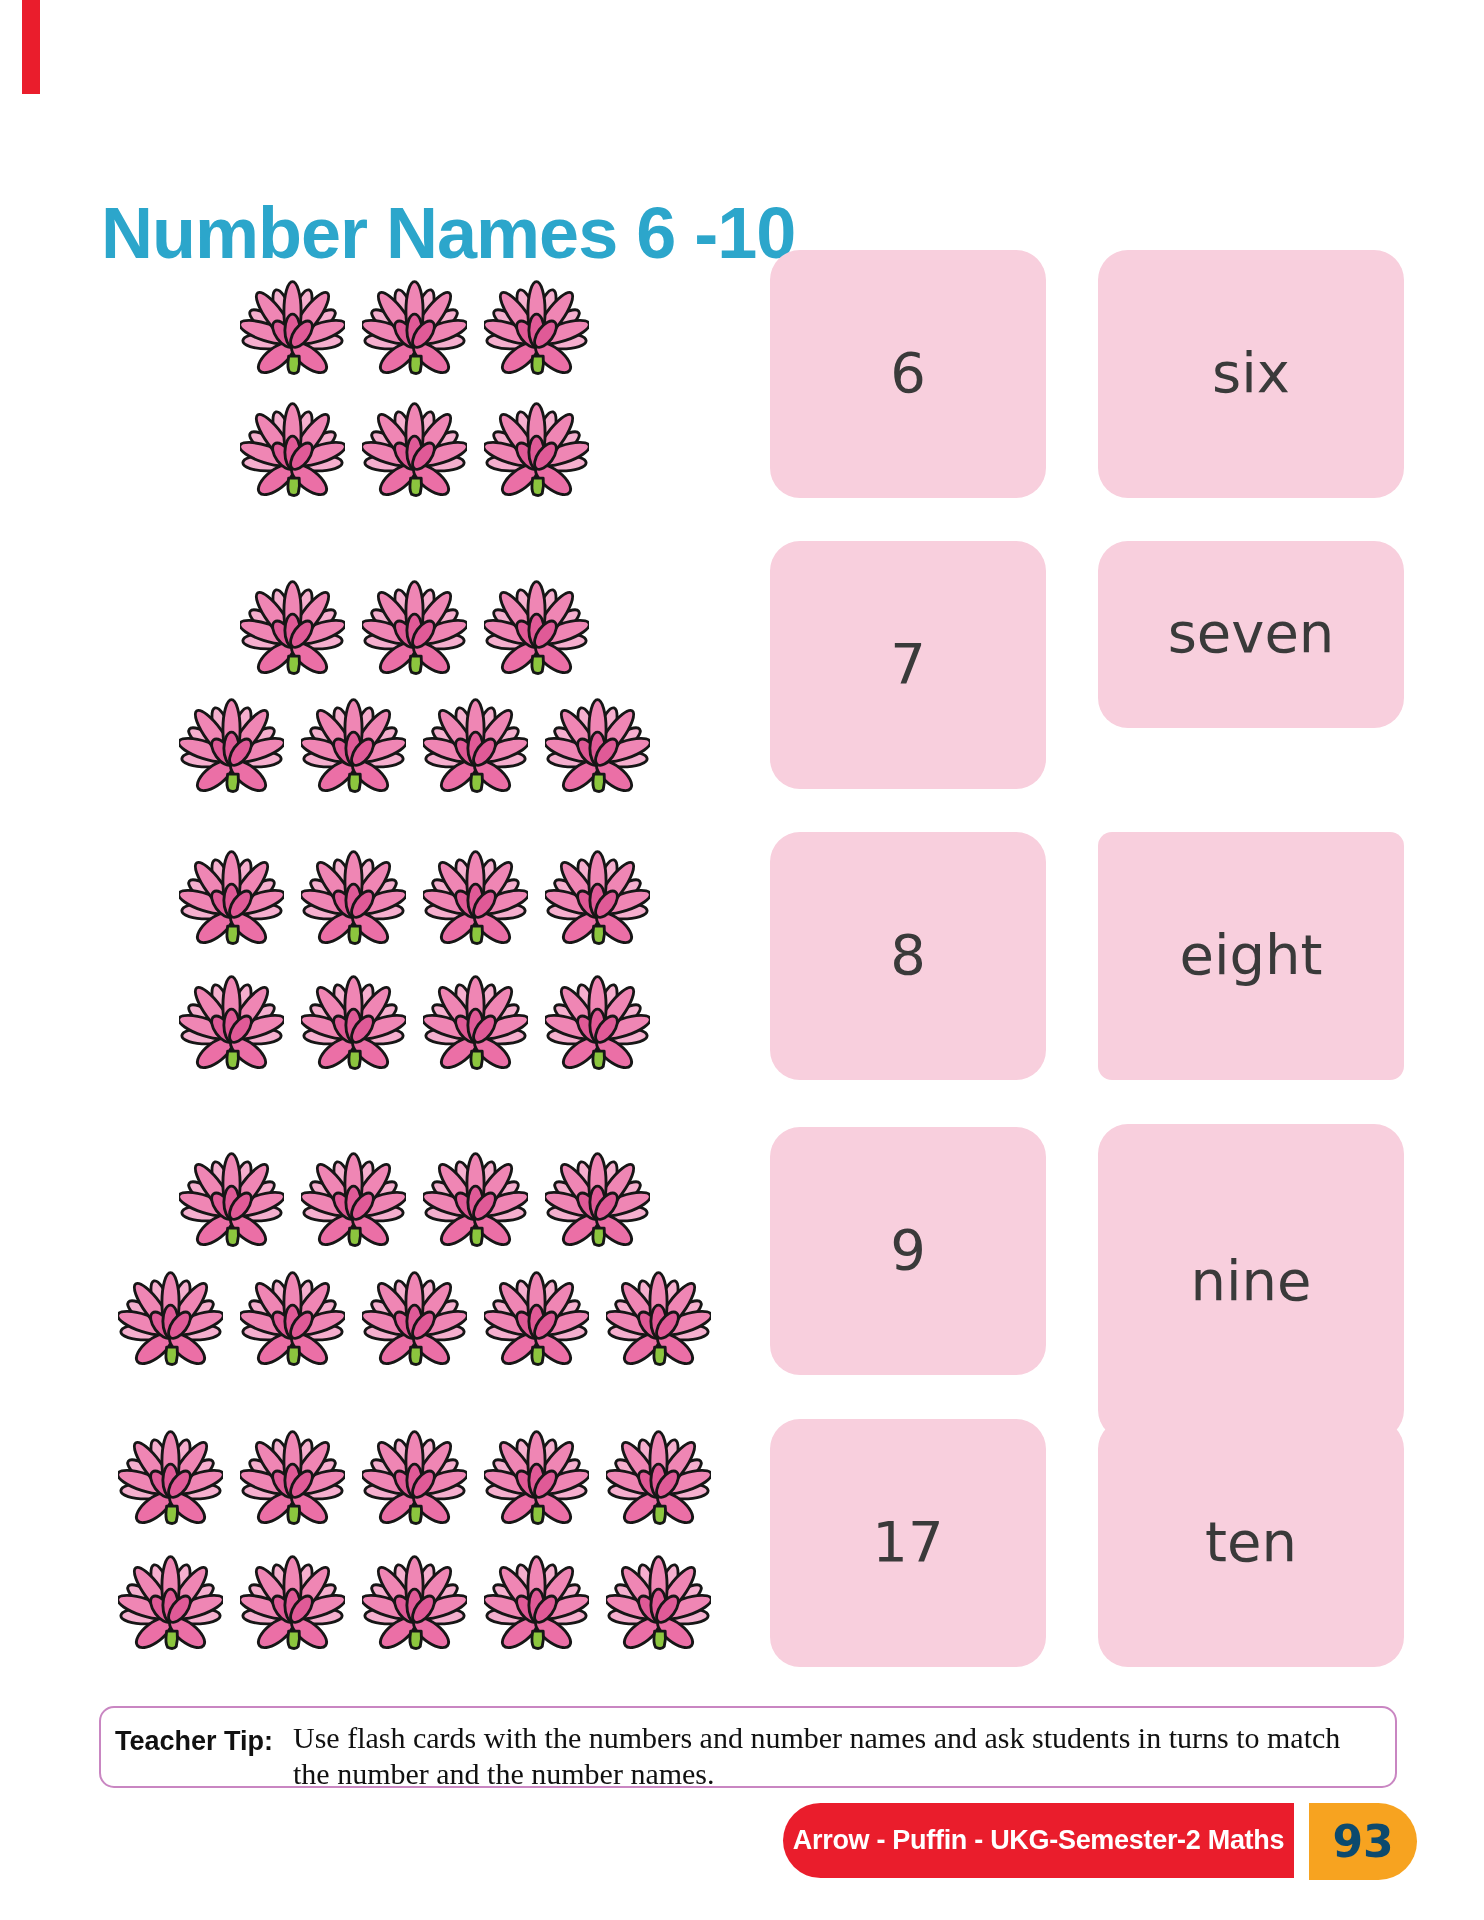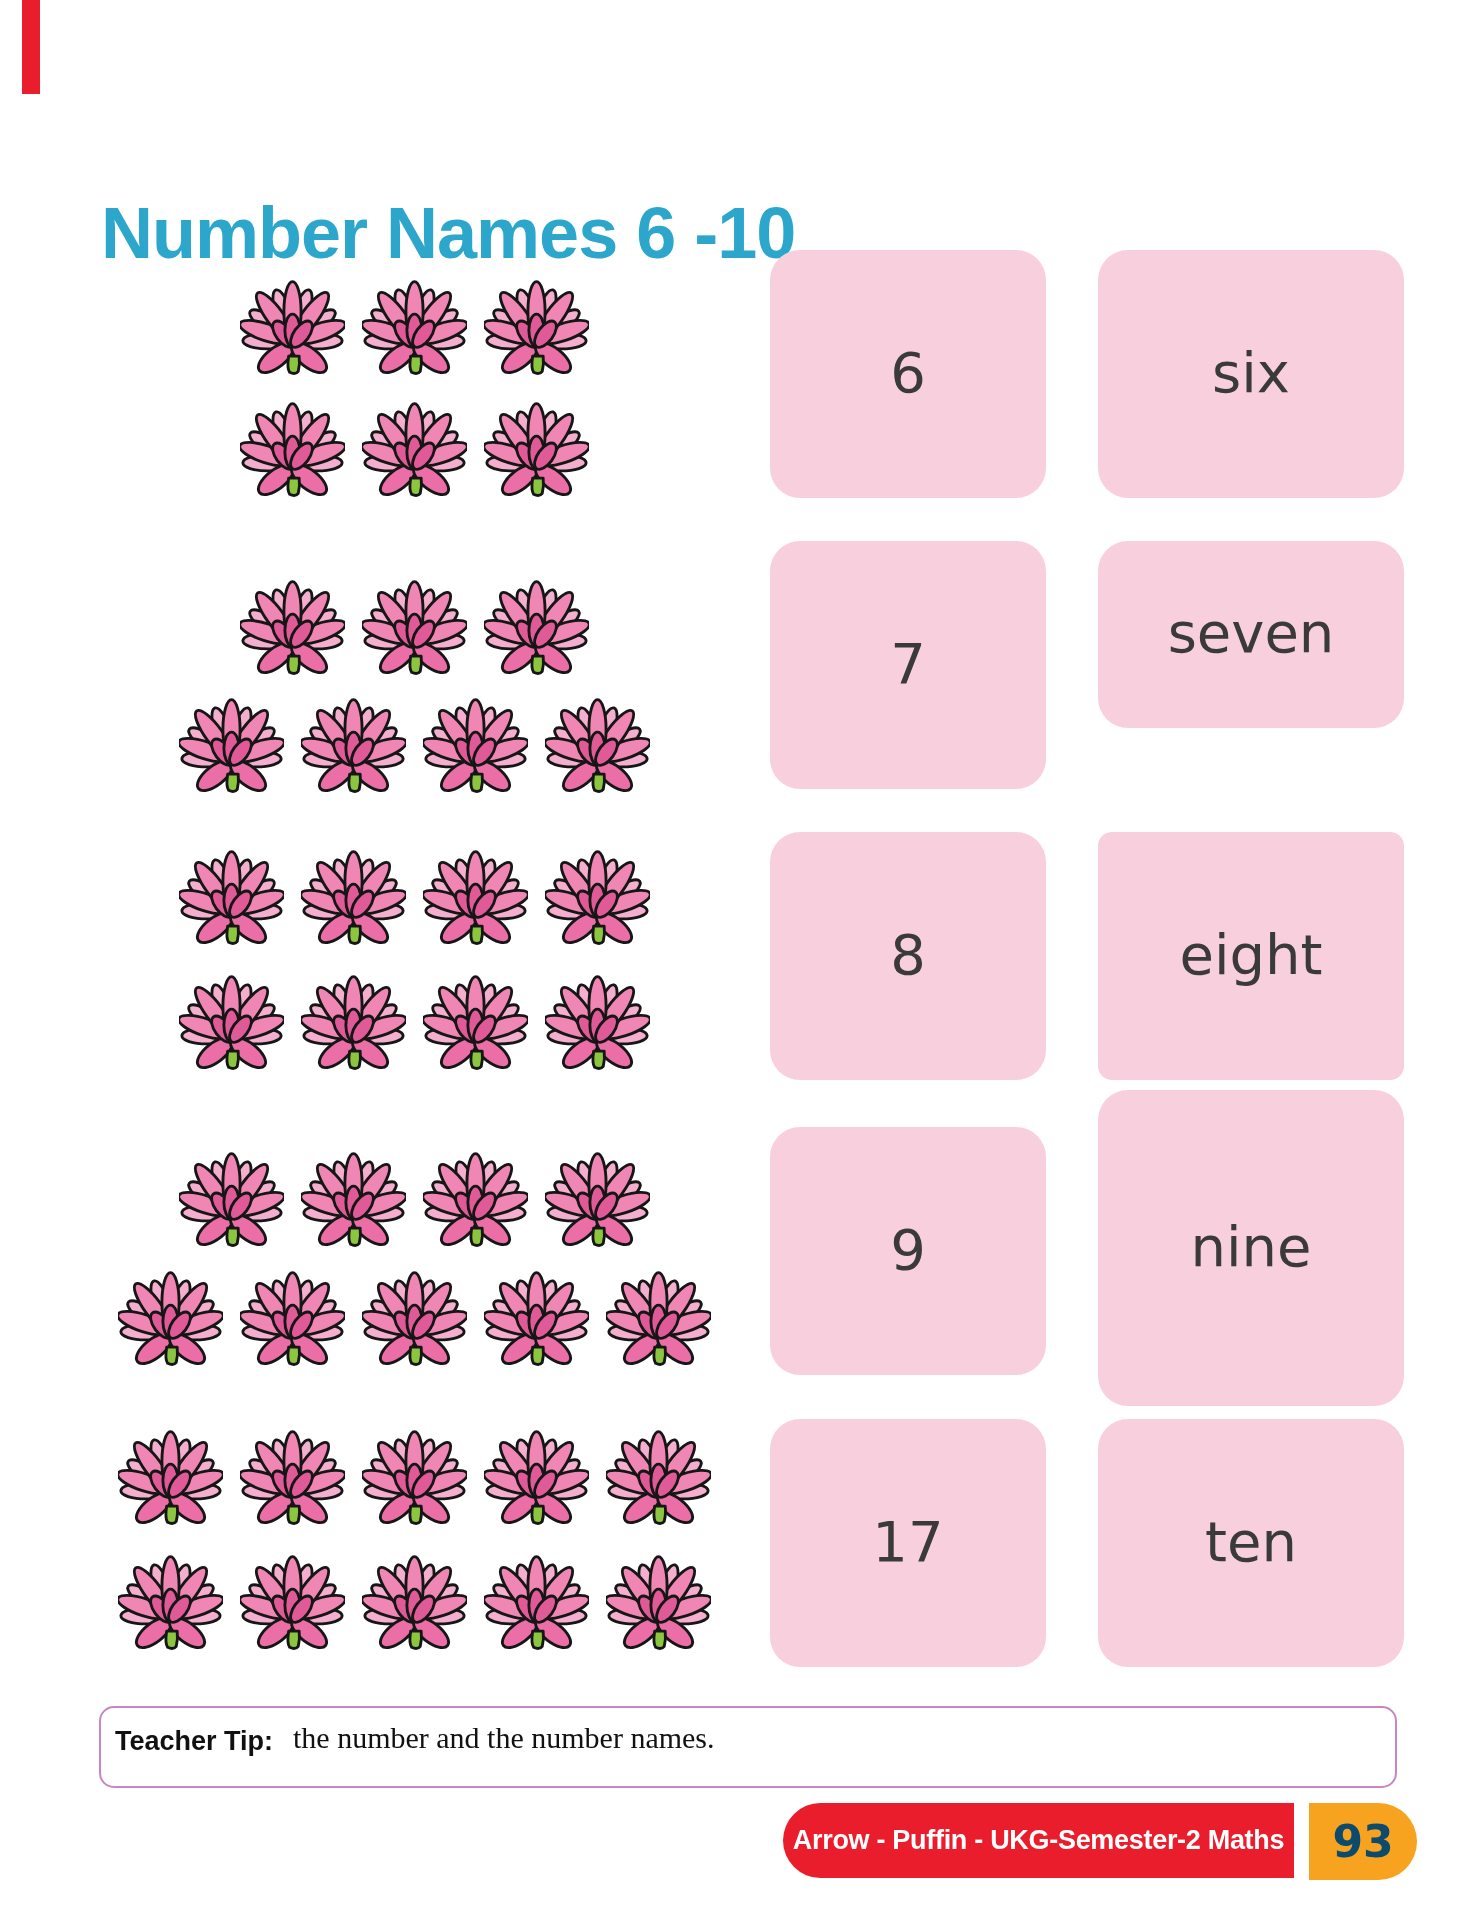--- a/index.html
+++ b/index.html
@@ -705,21 +705,21 @@
    <ellipse cx="0" cy="-16" rx="8" ry="16" transform="translate(55,74) rotate(-36)"></ellipse>
    <ellipse cx="0" cy="-17" rx="8" ry="17" transform="translate(55,74) rotate(0)"></ellipse>
    <ellipse cx="0" cy="-16" rx="8" ry="16" transform="translate(55,74) rotate(36)"></ellipse>
   </g>
  </g>
 </svg>
       </div>
       <div class="card num-card" style="top: 1127px; height: 248px;">
         <span>9</span>
       </div>
-      <div class="card name-card" style="top: 1090px; height: 316px;">
+      <div class="card name-card" style="top: 1124px; height: 316px;">
         <span>nine</span>
       </div>
       <div class="flower" style="left: 169.5px; top: 1147px;">
 <svg viewBox="0 0 110 106" xmlns="http://www.w3.org/2000/svg">
  <g stroke="#161616" stroke-width="3" stroke-linejoin="round" stroke-linecap="round">
   <g fill="#F5AFCE">
    <ellipse cx="0" cy="-26" rx="8.5" ry="26" transform="translate(55,68) rotate(-90)"></ellipse>
    <ellipse cx="0" cy="-26" rx="8.5" ry="26" transform="translate(55,68) rotate(90)"></ellipse>
    <ellipse cx="0" cy="-27" rx="8.5" ry="27" transform="translate(55,68) rotate(-55)"></ellipse>
    <ellipse cx="0" cy="-27" rx="8.5" ry="27" transform="translate(55,68) rotate(55)"></ellipse>
@@ -1308,20 +1308,21 @@
    <ellipse cx="0" cy="-16" rx="8" ry="16" transform="translate(55,74) rotate(36)"></ellipse>
   </g>
  </g>
 </svg>
       </div>
     </div>
 
   <div class="tip-box">
     <span class="tip-label">Teacher Tip:</span>
     <div class="tip-body">
+      <div>Use flash cards with the numbers and number names and ask students in turns to match</div>
       <div>the number and the number names.</div>
     </div>
   </div>
 
   <div class="footer-bar">
     <span>Arrow - Puffin - UKG-Semester-2 Maths</span>
   </div>
   <div class="page-badge">
     <span>93</span>
   </div>

